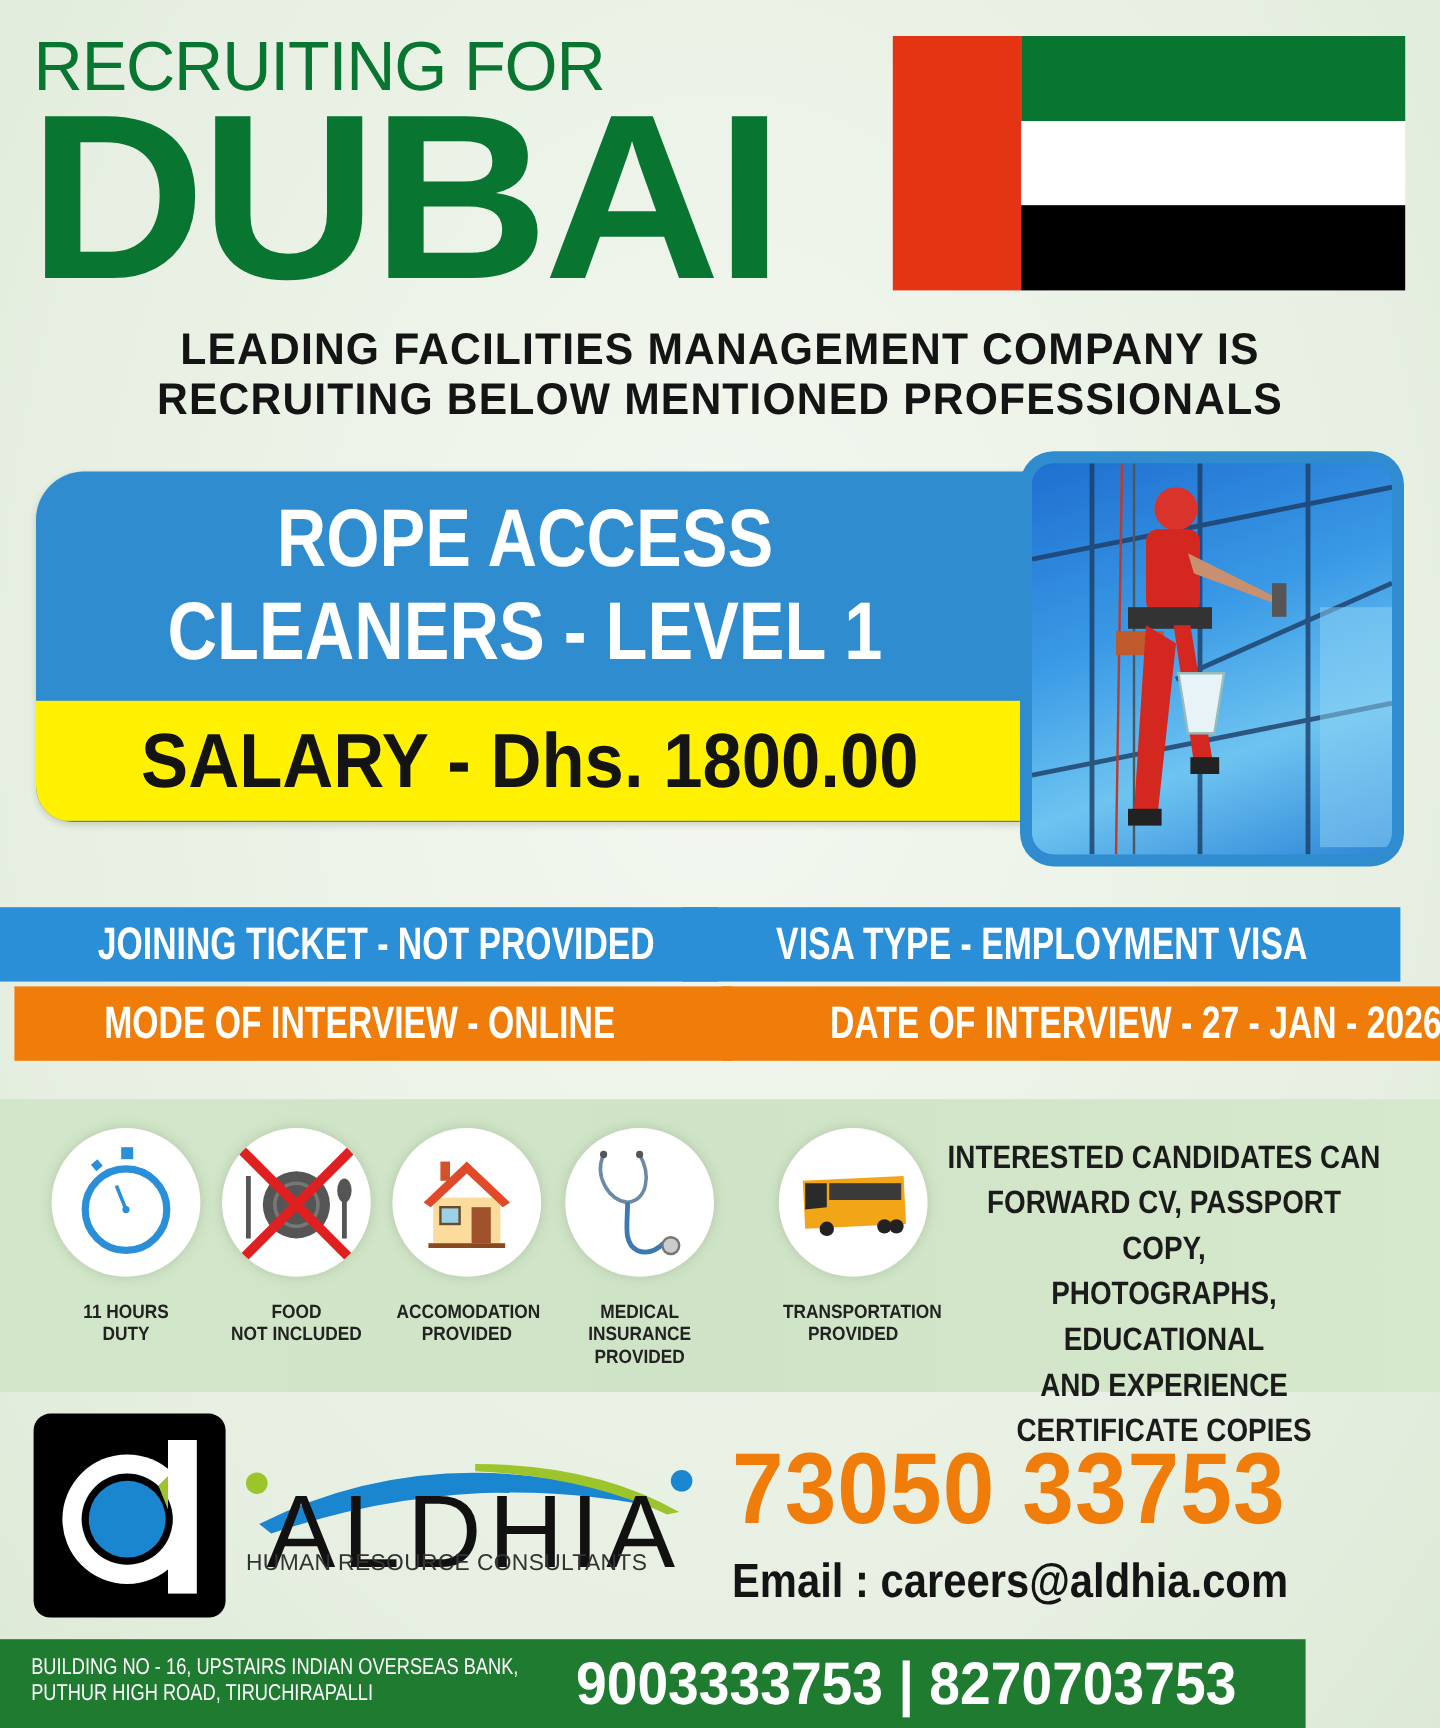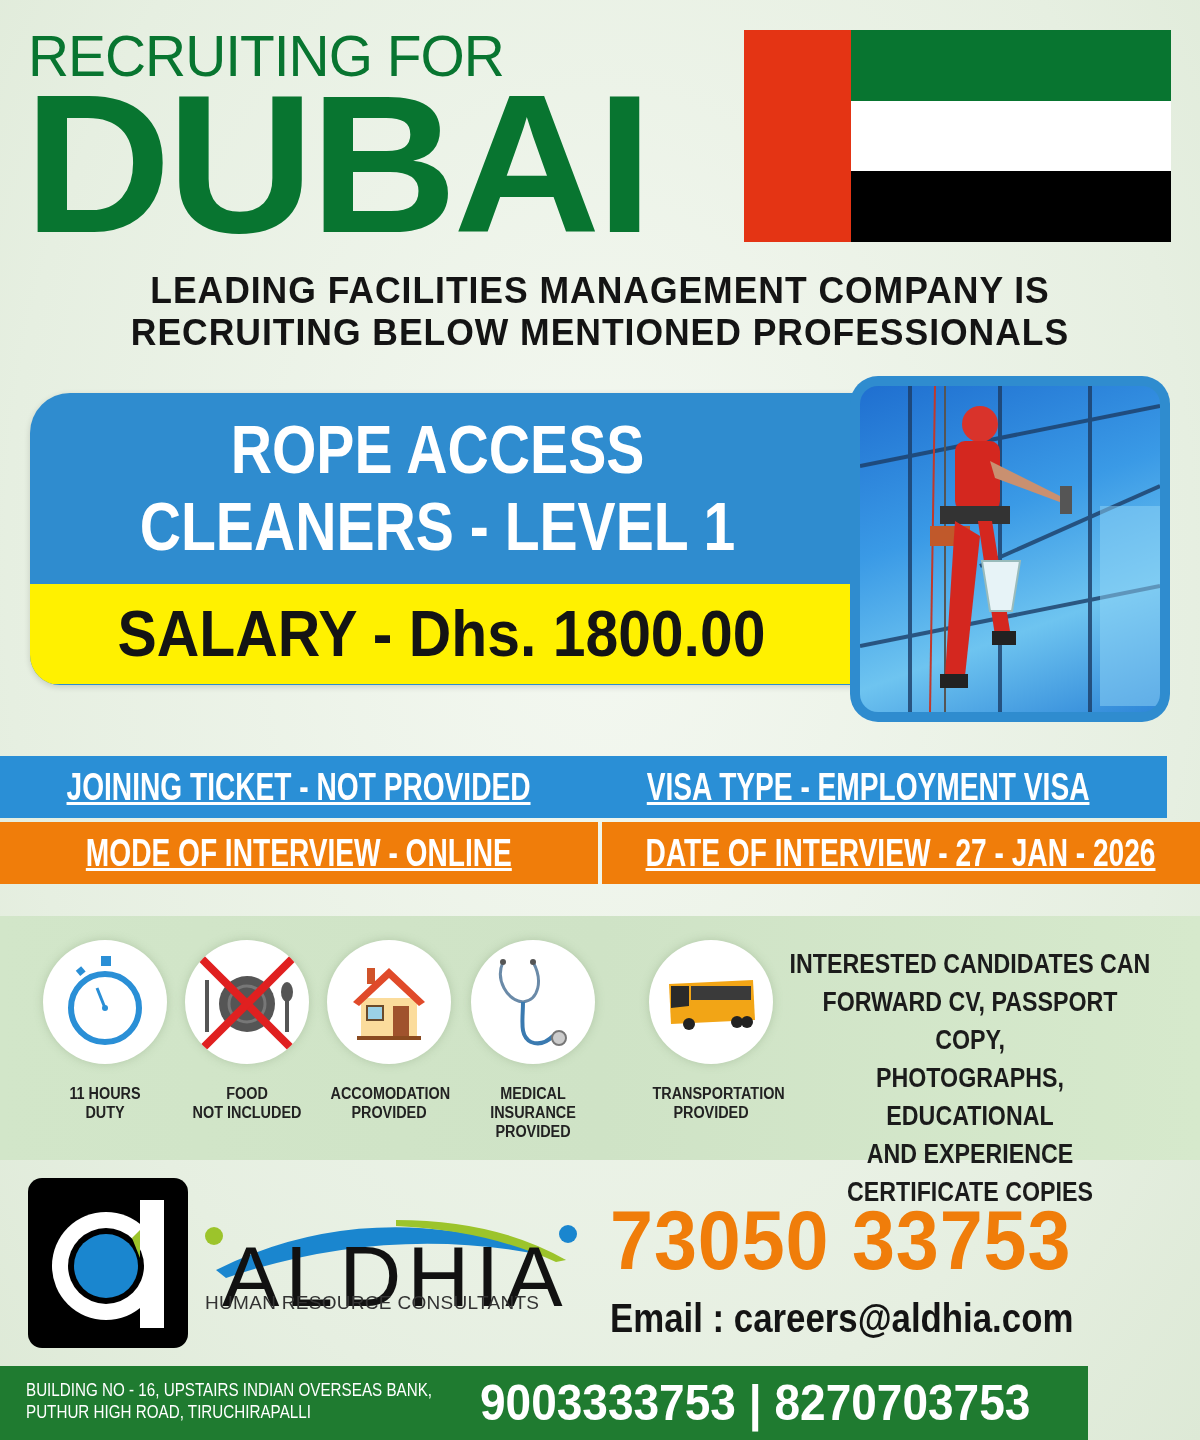--- a/index.html
+++ b/index.html
@@ -54,21 +54,21 @@
     background: #2f8ccf; border-radius: 28px; padding: 10px; overflow: hidden;
   }
   #photo .inner {
     width: 100%; height: 100%; border-radius: 18px; overflow: hidden; position: relative;
     background: linear-gradient(160deg, #1f6fd0 0%, #3a9ae6 40%, #6ec4f0 70%, #2e86d8 100%);
   }
 
   
   .info-bar {
     position: absolute; height: 62px; color: #fff; font-weight: 700; font-size: 38px;
-    display: flex; align-items: center; justify-content: center; text-decoration: underline;
+    display: flex; align-items: center; 
   }
   .info-bar span { display: inline-block; transform: scaleX(0.74); white-space: nowrap; }
   .blue-bar { background: #2a8fd6; }
   .orange-bar { background: #f07d0a; }
 
   
   #benefits-band {
     left: 0; top: 916px; width: 1200px; height: 244px;
     background: linear-gradient(90deg, #d2e6c9 0%, #cfe3c6 50%, #d6e9cc 100%);
   }
@@ -180,21 +180,21 @@
     </svg>
   </div>
 </div>
 
 <div class="info-bar blue-bar" style="left:0;top:756px;width:598px;">
   <span>JOINING TICKET - NOT PROVIDED</span>
 </div>
 <div class="info-bar blue-bar" style="left:569px;top:756px;width:598px;">
   <span>VISA TYPE - EMPLOYMENT VISA</span>
 </div>
-<div class="info-bar orange-bar" style="left:0;top:822px;width:598px;">
+<div class="info-bar orange-bar" style="left:12px;top:822px;width:598px;">
   <span>MODE OF INTERVIEW - ONLINE</span>
 </div>
 <div class="info-bar orange-bar" style="left:602px;top:822px;width:598px;">
   <span>DATE OF INTERVIEW - 27 - JAN - 2026</span>
 </div>
 
 <div id="benefits-band" class="abs"></div>
 
 <div class="benefit" style="left:40px;">
   <div class="circle">

